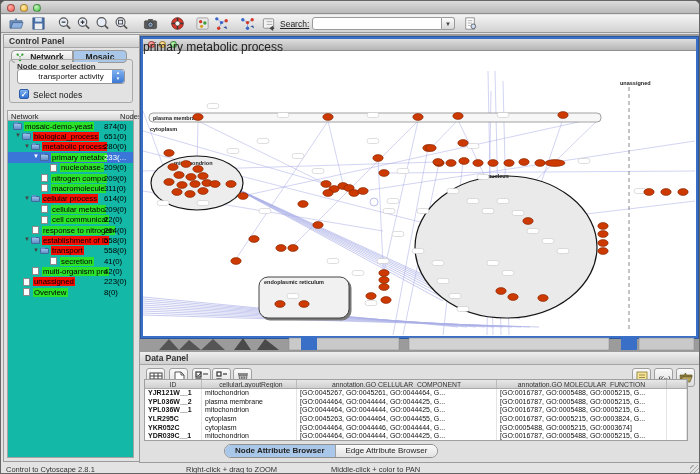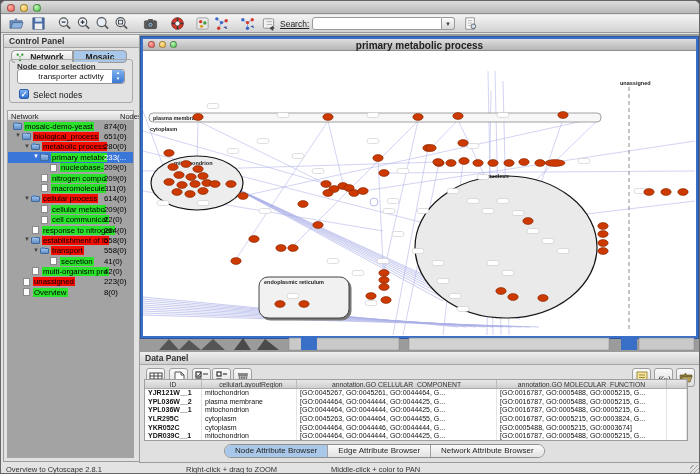--- a/index.html
+++ b/index.html
@@ -58,21 +58,21 @@
     line-height:6px; text-align:center; }
   #select-nodes-row { position:absolute; left:9px; top:29px; height:12px; }
   #select-nodes-box { position:absolute; left:0; top:0; width:10px; height:10px; border-radius:2px;
     background:linear-gradient(#7fb2f2,#2f6fd0); border:1px solid #2a5ca8; color:#fff; font-size:8px;
     line-height:9px; text-align:center; font-weight:bold; }
   #select-nodes-label { position:absolute; left:14px; top:1px; font-size:8.5px; color:#111; white-space:nowrap; }
 
   #tree-header { position:absolute; left:3px; top:75px; width:127px; height:11px;
     background:linear-gradient(#f5f5f5,#d6d6d6); border:1px solid #a5a5a5; font-size:7.5px; color:#222; }
   #tree-header .c1{ position:absolute; left:3px; top:1px;} #tree-header .c2{ position:absolute; left:96px; top:1px;padding-left:16px;}
-  #tree { position:absolute; left:3px; top:86px; width:127px; height:337px; background:#a3a3a3;
+  #tree { position:absolute; left:3px; top:86px; width:127px; height:337px; background:#14b8a6;
     border:1px solid #a5a5a5; border-top:none; overflow:hidden; }
   .trow { position:relative; height:10.4px; white-space:nowrap; }
   .trow.sel { background:var(--selection_blue); }
   .disc { position:absolute; top:1px; font-size:6px; color:#444; }
   .trow.sel .disc{ color:#fff; }
   .fold { position:absolute; top:2px; width:9px; height:6.5px; border-radius:1px;
     background:linear-gradient(#9ec1e8,#5f8fc9); border:0.5px solid #42699c; }
   .fold:before { content:""; position:absolute; left:0; top:-1.6px; width:4px; height:1.6px;
     background:#5f8fc9; border-radius:1px 1px 0 0; }
   .docic { position:absolute; top:1px; width:6.5px; height:8px; background:#fff; border:0.6px solid #8a8a8a; }
@@ -80,21 +80,21 @@
   .chip.green { background:var(--green); } .chip.red { background:var(--red); }
   .tcount { position:absolute; left:96px; top:0.6px; font-size:7.8px; color:#000; }
   .trow.sel .tcount { color:#fff; }
 
   
   #canvas { position:absolute; left:138px; top:33px; width:562px; height:317px; background:#9b9b9b; overflow:hidden;}
   #net-window { position:absolute; left:2px; top:3px; width:557px; height:301px;
     border:2px solid var(--window_border_blue); box-shadow:0 0 0 1px #2a57a0; background:#fff; }
   #net-titlebar { position:relative; height:12px; background:linear-gradient(#dedede,#b6b6b6);
     border-bottom:1px solid #8f8f8f; }
-  #net-title { position:absolute; left:0; right:0; top:1px; text-align:center; font-size:10px; font-weight:bold; color:#222;}
+  #net-title { position:absolute; left:0; right:0; top:1px; font-size:12px; font-weight:normal; color:#222;}
   #net-titlebar .tl { top:2px; width:7px; height:7px; }
   #net-titlebar .tl.red{ left:5px; background:radial-gradient(circle at 35% 30%,#ffb0a8,#f6574e);}
   #net-titlebar .tl.yel{ left:16px; background:radial-gradient(circle at 35% 30%,#ffe9a8,#f5b52e);}
   #net-titlebar .tl.grn{ left:27px; background:radial-gradient(circle at 35% 30%,#c8f7c0,#41c43e);}
   #net-svg { display:block; }
   #canvas-debris { position:absolute; left:0; bottom:0; width:562px; height:14px; }
 
   
   #data-panel { position:absolute; left:138px; top:350px; width:669px; height:112px;
     background:#e0e0e0; border:1px solid #9c9c9c; }
@@ -114,21 +114,21 @@
   .dp-row div:first-child { font-weight:bold; }
   #dp-scroll { position:absolute; right:0; top:27px; width:11px; height:62px; background:#eee; border:1px solid #9f9f9f;}
   #dp-thumb { position:absolute; left:1px; top:2px; width:7px; height:22px; border-radius:4px;
     background:linear-gradient(90deg,#9cc4f5,#4b8ae0,#9cc4f5); }
   .dp-arrow { position:absolute; left:0px; width:9px; height:9px; font-size:5px; text-align:center;
     line-height:9px; color:#333; background:linear-gradient(#fafafa,#d6d6d6); border-top:1px solid #aaa;}
   #dp-tabs { position:absolute; left:84px; top:92px; height:14px; display:flex;
     border:1px solid #8f8f8f; border-radius:7px; overflow:hidden; background:#f2f2f2; }
   .dp-tab { font-size:8px; color:#222; line-height:12px; padding:0 10px; border-right:1px solid #9f9f9f;
     background:linear-gradient(#fbfbfb,#e2e2e2); }
-  .dp-tab.sel { background:var(--tab_blue); font-weight:normal; }
+  .dp-tab.sel { background:var(--tab_blue); font-weight:bold; }
   .dp-tab:last-child{ border-right:none; }
 
   
   #status-bar { position:absolute; left:0; top:462px; width:700px; height:12px; background:#e3e3e3; }
   #status-bar span { position:absolute; top:2px; font-size:7.5px; color:#333; }
   #status-welcome{ left:5px; } #status-zoom{ left:185px; } #status-pan{ left:330px; }
   #resize-grip { position:absolute; right:1px; top:1px; width:10px; height:10px;
     background:repeating-linear-gradient(135deg,transparent 0 2px,#aaa 2px 3px); }
 </style>
 </head>
@@ -660,23 +660,22 @@
         </div>
     </div>
     <div id="dp-scroll">
       <div id="dp-thumb"></div>
       <div class="dp-arrow" style="bottom:9px; top:auto;">▲</div>
       <div class="dp-arrow" style="bottom:0; top:auto;">▼</div>
     </div>
     <div id="dp-tabs">
       <div class="dp-tab sel">Node Attribute Browser</div>
       <div class="dp-tab">Edge Attribute Browser</div>
-      <div class="dp-tab">Network Attribute Browser</div>
     </div>
   </div>
 
   <div id="status-bar">
-    <span id="status-welcome">Overview to Cytoscape 2.8.1</span>
+    <span id="status-welcome">Control to Cytoscape 2.8.1</span>
     <span id="status-zoom">Right-click + drag to ZOOM</span>
     <span id="status-pan">Middle-click + color to PAN</span>
     <span id="resize-grip"></span>
   </div>
 </div>
 
 </body></html>

